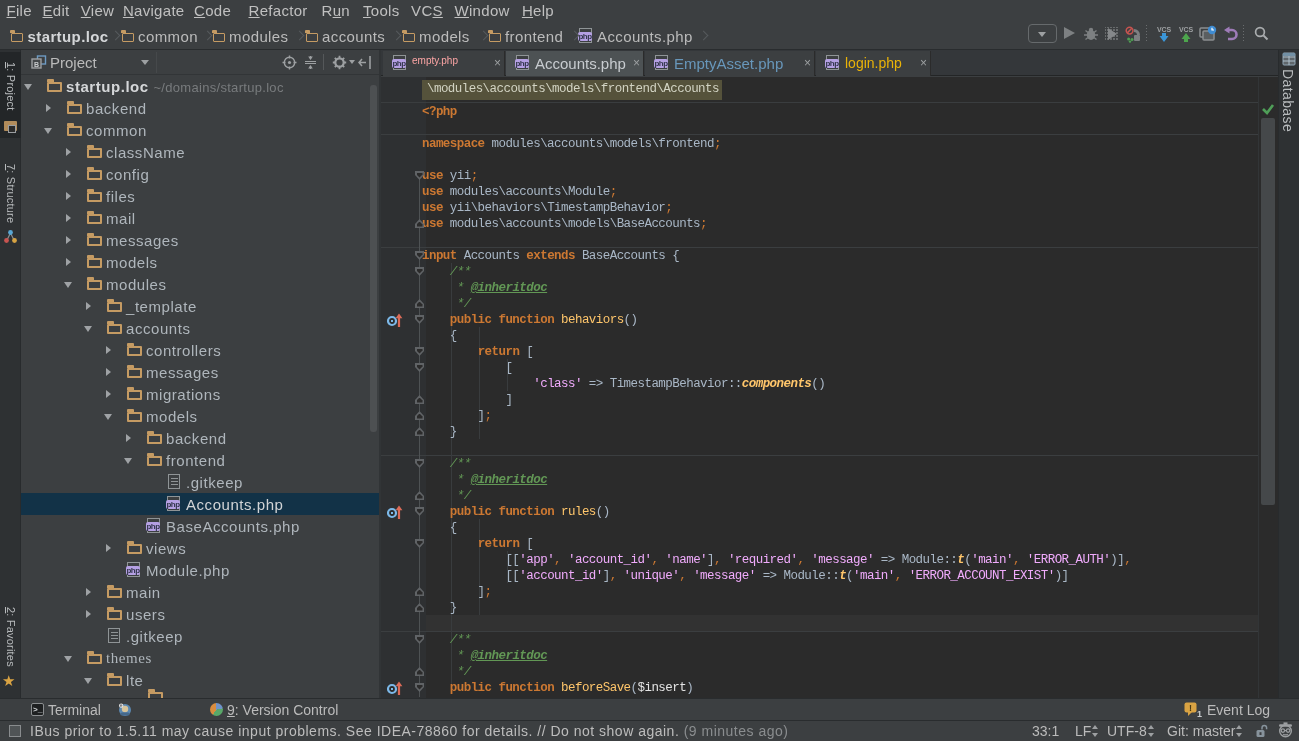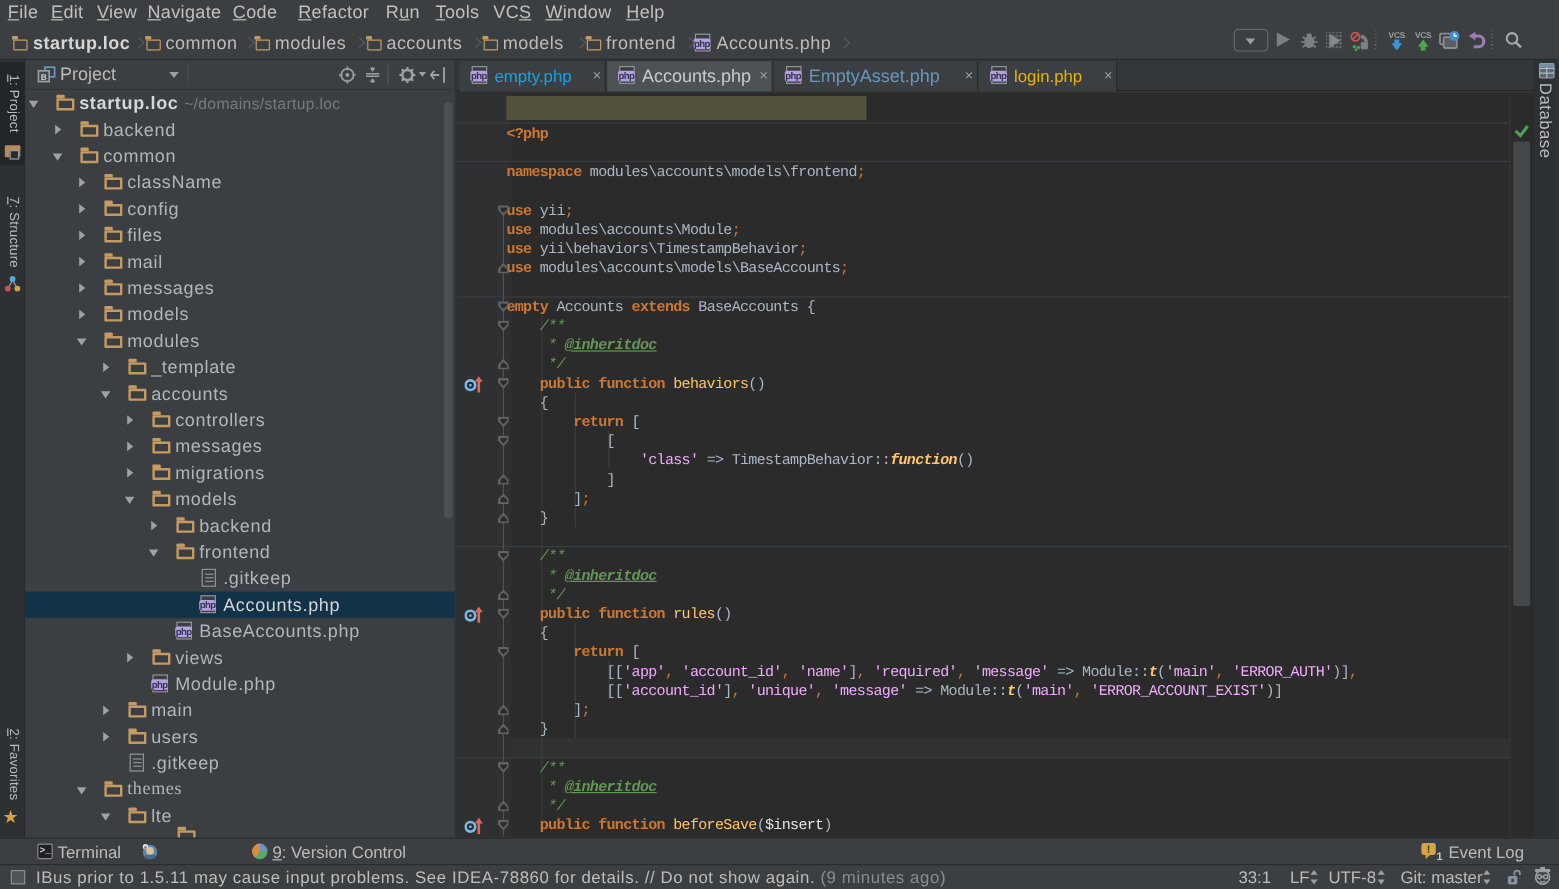--- a/index.html
+++ b/index.html
@@ -343,21 +343,21 @@
 <div class="lbl" style="left:105px;">lte</div>
 </div>
 <div class="fico" style="left:148px;top:692px"></div>
 <div class="abs" style="left:370px;top:85px;width:7px;height:347px;background:#4d5052;border-radius:3px"></div>
 <div class="abs" style="left:379px;top:50px;width:2px;height:648px;background:#313436"></div>
 <div class="abs" style="left:381px;top:50px;width:897px;height:26px;background:#34373a;border-bottom:1px solid #232526"></div>
 <div class="abs" style="left:383px;top:51px;width:122px;height:25px;background:#3c3f41;border-right:1px solid #2b2b2b"></div>
 <div class="pico" style="left:393px;top:55px;z-index:2">
     <i>php</i>
   </div>
-<div class="abs" style="left:412px;top:55px;font-size:14px;color:#0ea5e9;z-index:2">empty.php</div>
+<div class="abs" style="left:412px;top:55px;font-size:10px;color:#fca5a5;z-index:2">empty.php</div>
 <div class="abs" style="left:494px;top:56px;font-size:12px;color:#9da0a2;z-index:2">×</div>
 <div class="abs" style="left:506px;top:51px;width:138px;height:25px;background:#4d5254;border-right:1px solid #2b2b2b"></div>
 <div class="pico" style="left:516px;top:55px;z-index:2">
     <i>php</i>
   </div>
 <div class="abs" style="left:535px;top:55px;font-size:15px;color:#c8ccd0;z-index:2">Accounts.php</div>
 <div class="abs" style="left:633px;top:56px;font-size:12px;color:#9da0a2;z-index:2">×</div>
 <div class="abs" style="left:645px;top:51px;width:170px;height:25px;background:#3c3f41;border-right:1px solid #2b2b2b"></div>
 <div class="pico" style="left:655px;top:55px;z-index:2">
     <i>php</i>
@@ -367,49 +367,50 @@
 <div class="abs" style="left:816px;top:51px;width:115px;height:25px;background:#3c3f41;border-right:1px solid #2b2b2b"></div>
 <div class="pico" style="left:826px;top:55px;z-index:2">
     <i>php</i>
   </div>
 <div class="abs" style="left:845px;top:55px;font-size:14px;color:#eab308;z-index:2">login.php</div>
 <div class="abs" style="left:920px;top:56px;font-size:12px;color:#9da0a2;z-index:2">×</div>
 <div class="abs" style="left:381px;top:77px;width:877px;height:621px;background:#2b2b2b">
 <div class="abs" style="left:0;top:0;width:45px;height:621px;background:#2e3032"></div>
 <div class="abs" style="left:45px;top:538px;width:832px;height:16px;background:#323232"></div>
 <div class="abs" style="left:41px;top:3px;width:300px;height:20px;background:#55523b"></div>
+<div class="abs mono" style="left:46px;top:5px;font-size:12.5px;letter-spacing:-0.55px;color:#d2d3c3">\modules\accounts\models\frontend\Accounts</div>
 <div class="abs" style="left:0;top:25px;width:877px;height:1px;background:#3a3d3f"></div>
 <div class="abs" style="left:0;top:57px;width:877px;height:1px;background:#3b3e40"></div>
 <div class="abs" style="left:0;top:170px;width:877px;height:1px;background:#3b3e40"></div>
 <div class="abs" style="left:0;top:378px;width:877px;height:1px;background:#3b3e40"></div>
 <div class="abs" style="left:0;top:554px;width:877px;height:1px;background:#3b3e40"></div>
 <div class="abs" style="left:70px;top:186px;width:1px;height:425px;background:#393c3e"></div>
 <div class="abs" style="left:98px;top:250px;width:1px;height:112px;background:#393c3e"></div>
 <div class="abs" style="left:98px;top:442px;width:1px;height:96px;background:#393c3e"></div>
 <div class="abs" style="left:126px;top:282px;width:1px;height:32px;background:#393c3e"></div>
 <div class="abs" style="left:126px;top:474px;width:1px;height:32px;background:#393c3e"></div>
 </div>
 <pre class="abs mono" style="left:422px;top:104px;font-size:12.5px;line-height:16px;letter-spacing:-0.55px;color:#a9b7c6"><span class="k">&lt;?php</span>
 
 <span class="k">namespace</span> modules\accounts\models\frontend<span class="o">;</span>
 
 <span class="k">use</span> yii<span class="o">;</span>
 <span class="k">use</span> modules\accounts\Module<span class="o">;</span>
 <span class="k">use</span> yii\behaviors\TimestampBehavior<span class="o">;</span>
 <span class="k">use</span> modules\accounts\models\BaseAccounts<span class="o">;</span>
 
-<span class="k">empty</span> Accounts <span class="k">extends</span> BaseAccounts {
+<span class="k">input</span> Accounts <span class="k">extends</span> BaseAccounts {
 <span class="dc">    /**</span>
 <span class="dc">     * </span><span class="dt">@inheritdoc</span>
 <span class="dc">     */</span>
     <span class="k">public function</span> <span class="fn">behaviors</span>()
     {
         <span class="k">return</span> [
             [
-                <span class="s">'class'</span> =&gt; TimestampBehavior::<span class="fi">function</span>()
+                <span class="s">'class'</span> =&gt; TimestampBehavior::<span class="fi">components</span>()
             ]
         ]<span class="o">;</span>
     }
 
 <span class="dc">    /**</span>
 <span class="dc">     * </span><span class="dt">@inheritdoc</span>
 <span class="dc">     */</span>
     <span class="k">public function</span> <span class="fn">rules</span>()
     {
         <span class="k">return</span> [

